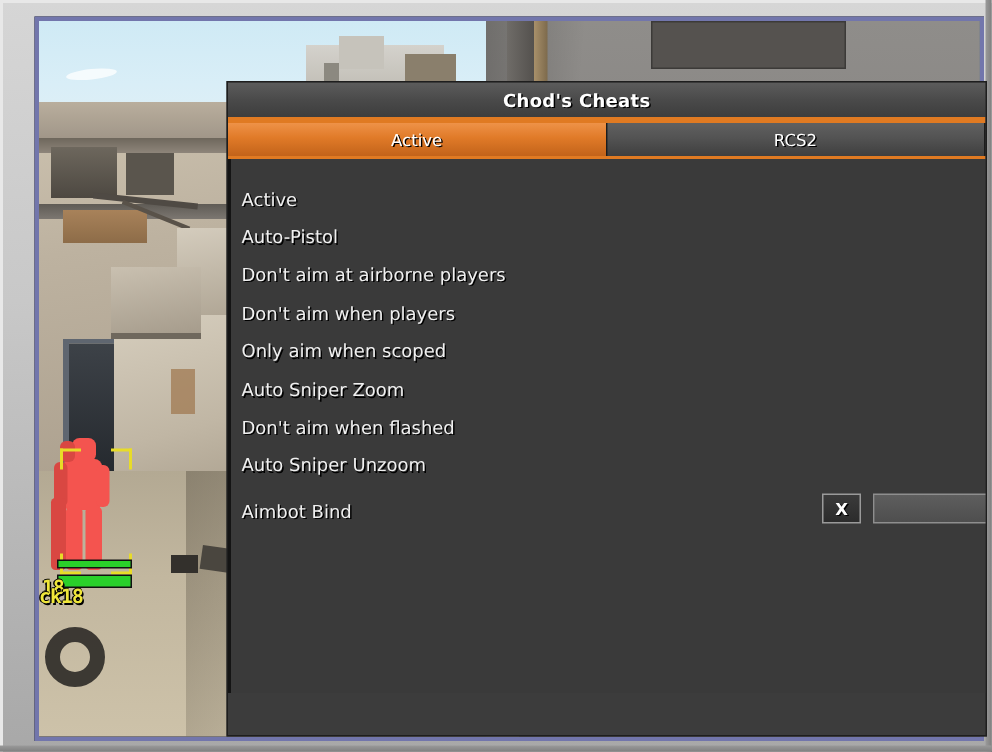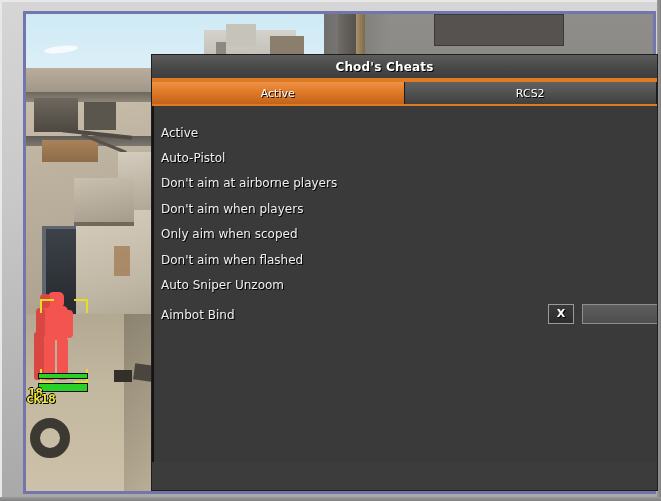--- a/index.html
+++ b/index.html
@@ -491,20 +491,23 @@
       <div class="opt-row">
         <span class="opt-label">Don't aim at airborne players</span>
       </div>
       <div class="opt-row">
         <span class="opt-label">Don't aim when players</span>
       </div>
       <div class="opt-row">
         <span class="opt-label">Only aim when scoped</span>
       </div>
       <div class="opt-row">
+        <span class="opt-label">Auto Sniper Zoom</span>
+      </div>
+      <div class="opt-row">
         <span class="opt-label">Don't aim when flashed</span>
       </div>
       <div class="opt-row">
         <span class="opt-label">Auto Sniper Unzoom</span>
       </div>
 
       <div class="opt-row bind-row">
         <span class="opt-label">Aimbot Bind</span>
         <div class="bind-controls">
           <div id="bind-clear-button">X</div>

